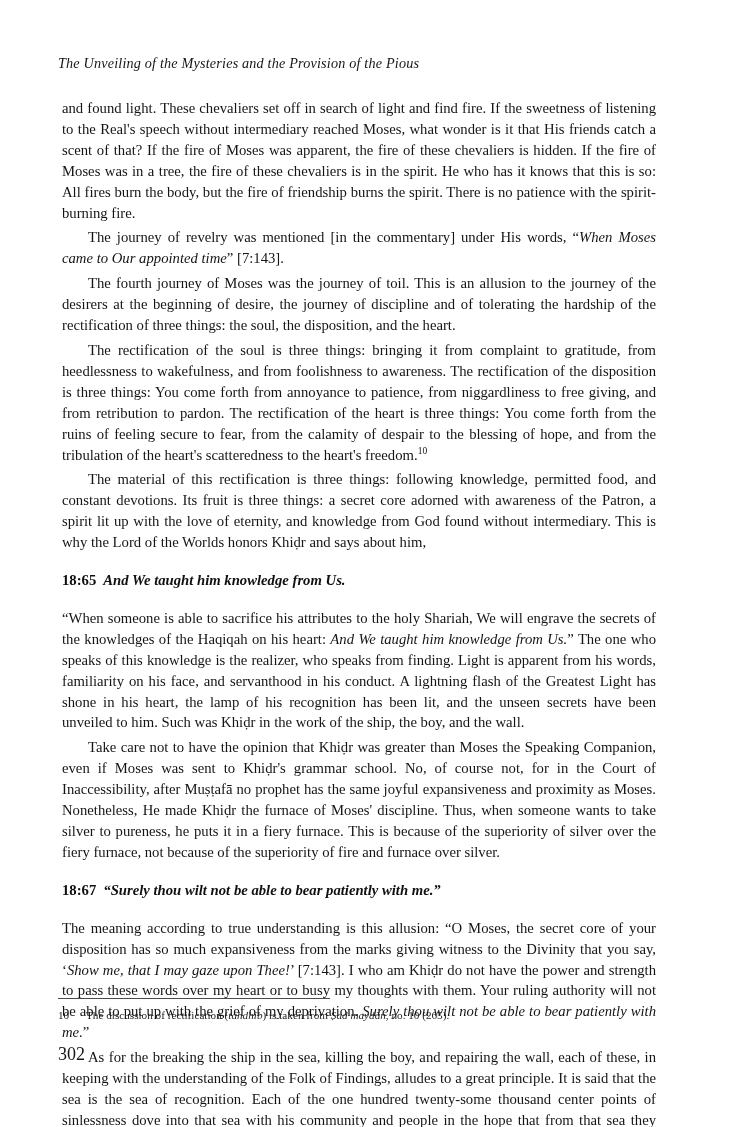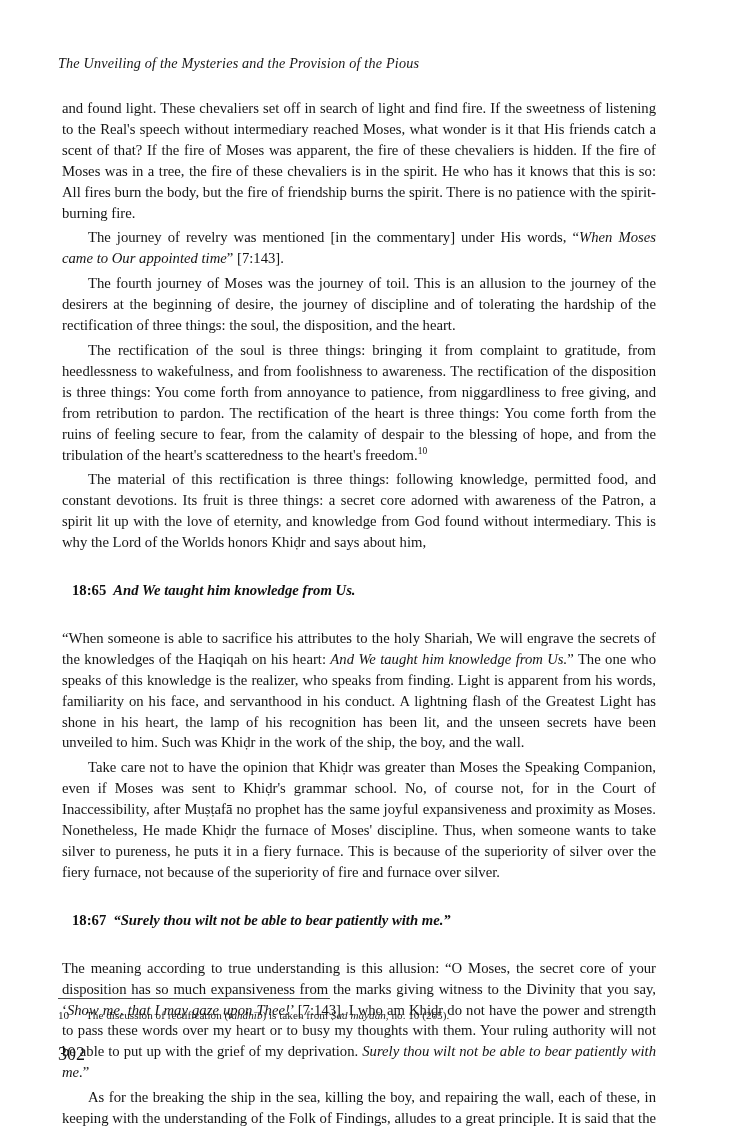--- a/index.html
+++ b/index.html
@@ -42,21 +42,21 @@
     color: #141414;
     hyphens: manual;
   }
   p.para.indent {
     text-indent: 26px;
   }
   p.para i, p.para em {
     font-style: italic;
   }
   .verse-heading {
-    margin: 14px;
+    margin: 4px;
     font-size: 14.7px;
     line-height: 20.9px;
     padding-top: 13px;
     padding-bottom: 13px;
     color: #101010;
   }
   .verse-num {
     font-weight: bold;
   }
   .verse-text {

